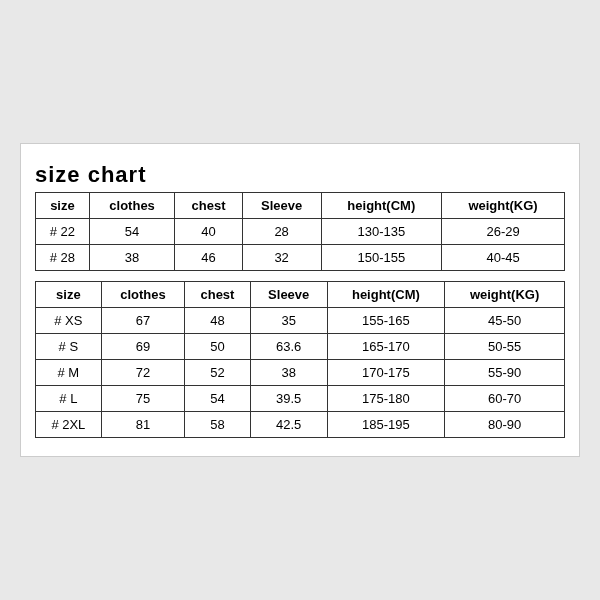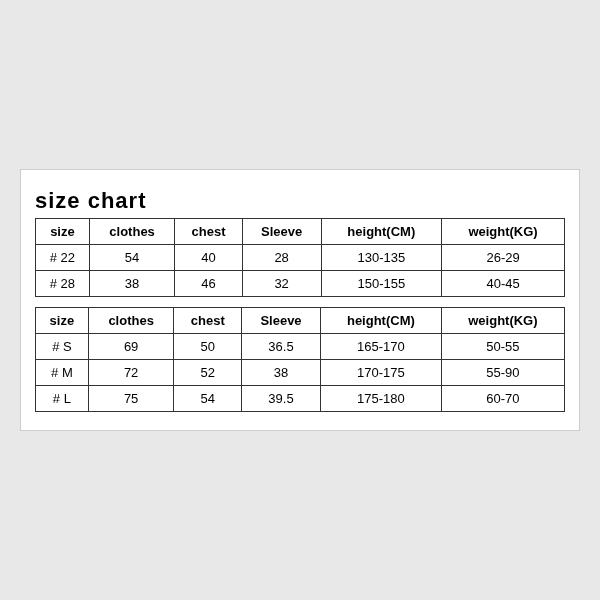--- a/index.html
+++ b/index.html
@@ -94,38 +94,54 @@
           <th>size</th>
           <th>clothes</th>
           <th>chest</th>
           <th>Sleeve</th>
           <th>height(CM)</th>
           <th>weight(KG)</th>
         </tr>
     </thead>
     <tbody id="table2-body">
         <tr>
+          <td># XS</td>
+          <td>67</td>
+          <td>48</td>
+          <td>35</td>
+          <td>155-165</td>
+          <td>45-50</td>
+        </tr>
+        <tr>
           <td># S</td>
           <td>69</td>
           <td>50</td>
-          <td>36.5</td>
+          <td>63.6</td>
           <td>165-170</td>
           <td>50-55</td>
         </tr>
         <tr>
           <td># M</td>
           <td>72</td>
           <td>52</td>
           <td>38</td>
           <td>170-175</td>
           <td>55-90</td>
         </tr>
         <tr>
           <td># L</td>
           <td>75</td>
           <td>54</td>
           <td>39.5</td>
           <td>175-180</td>
           <td>60-70</td>
         </tr>
+        <tr>
+          <td># 2XL</td>
+          <td>81</td>
+          <td>58</td>
+          <td>42.5</td>
+          <td>185-195</td>
+          <td>80-90</td>
+        </tr>
       </tbody>
   </table>
 </div>
 
 </body></html>

